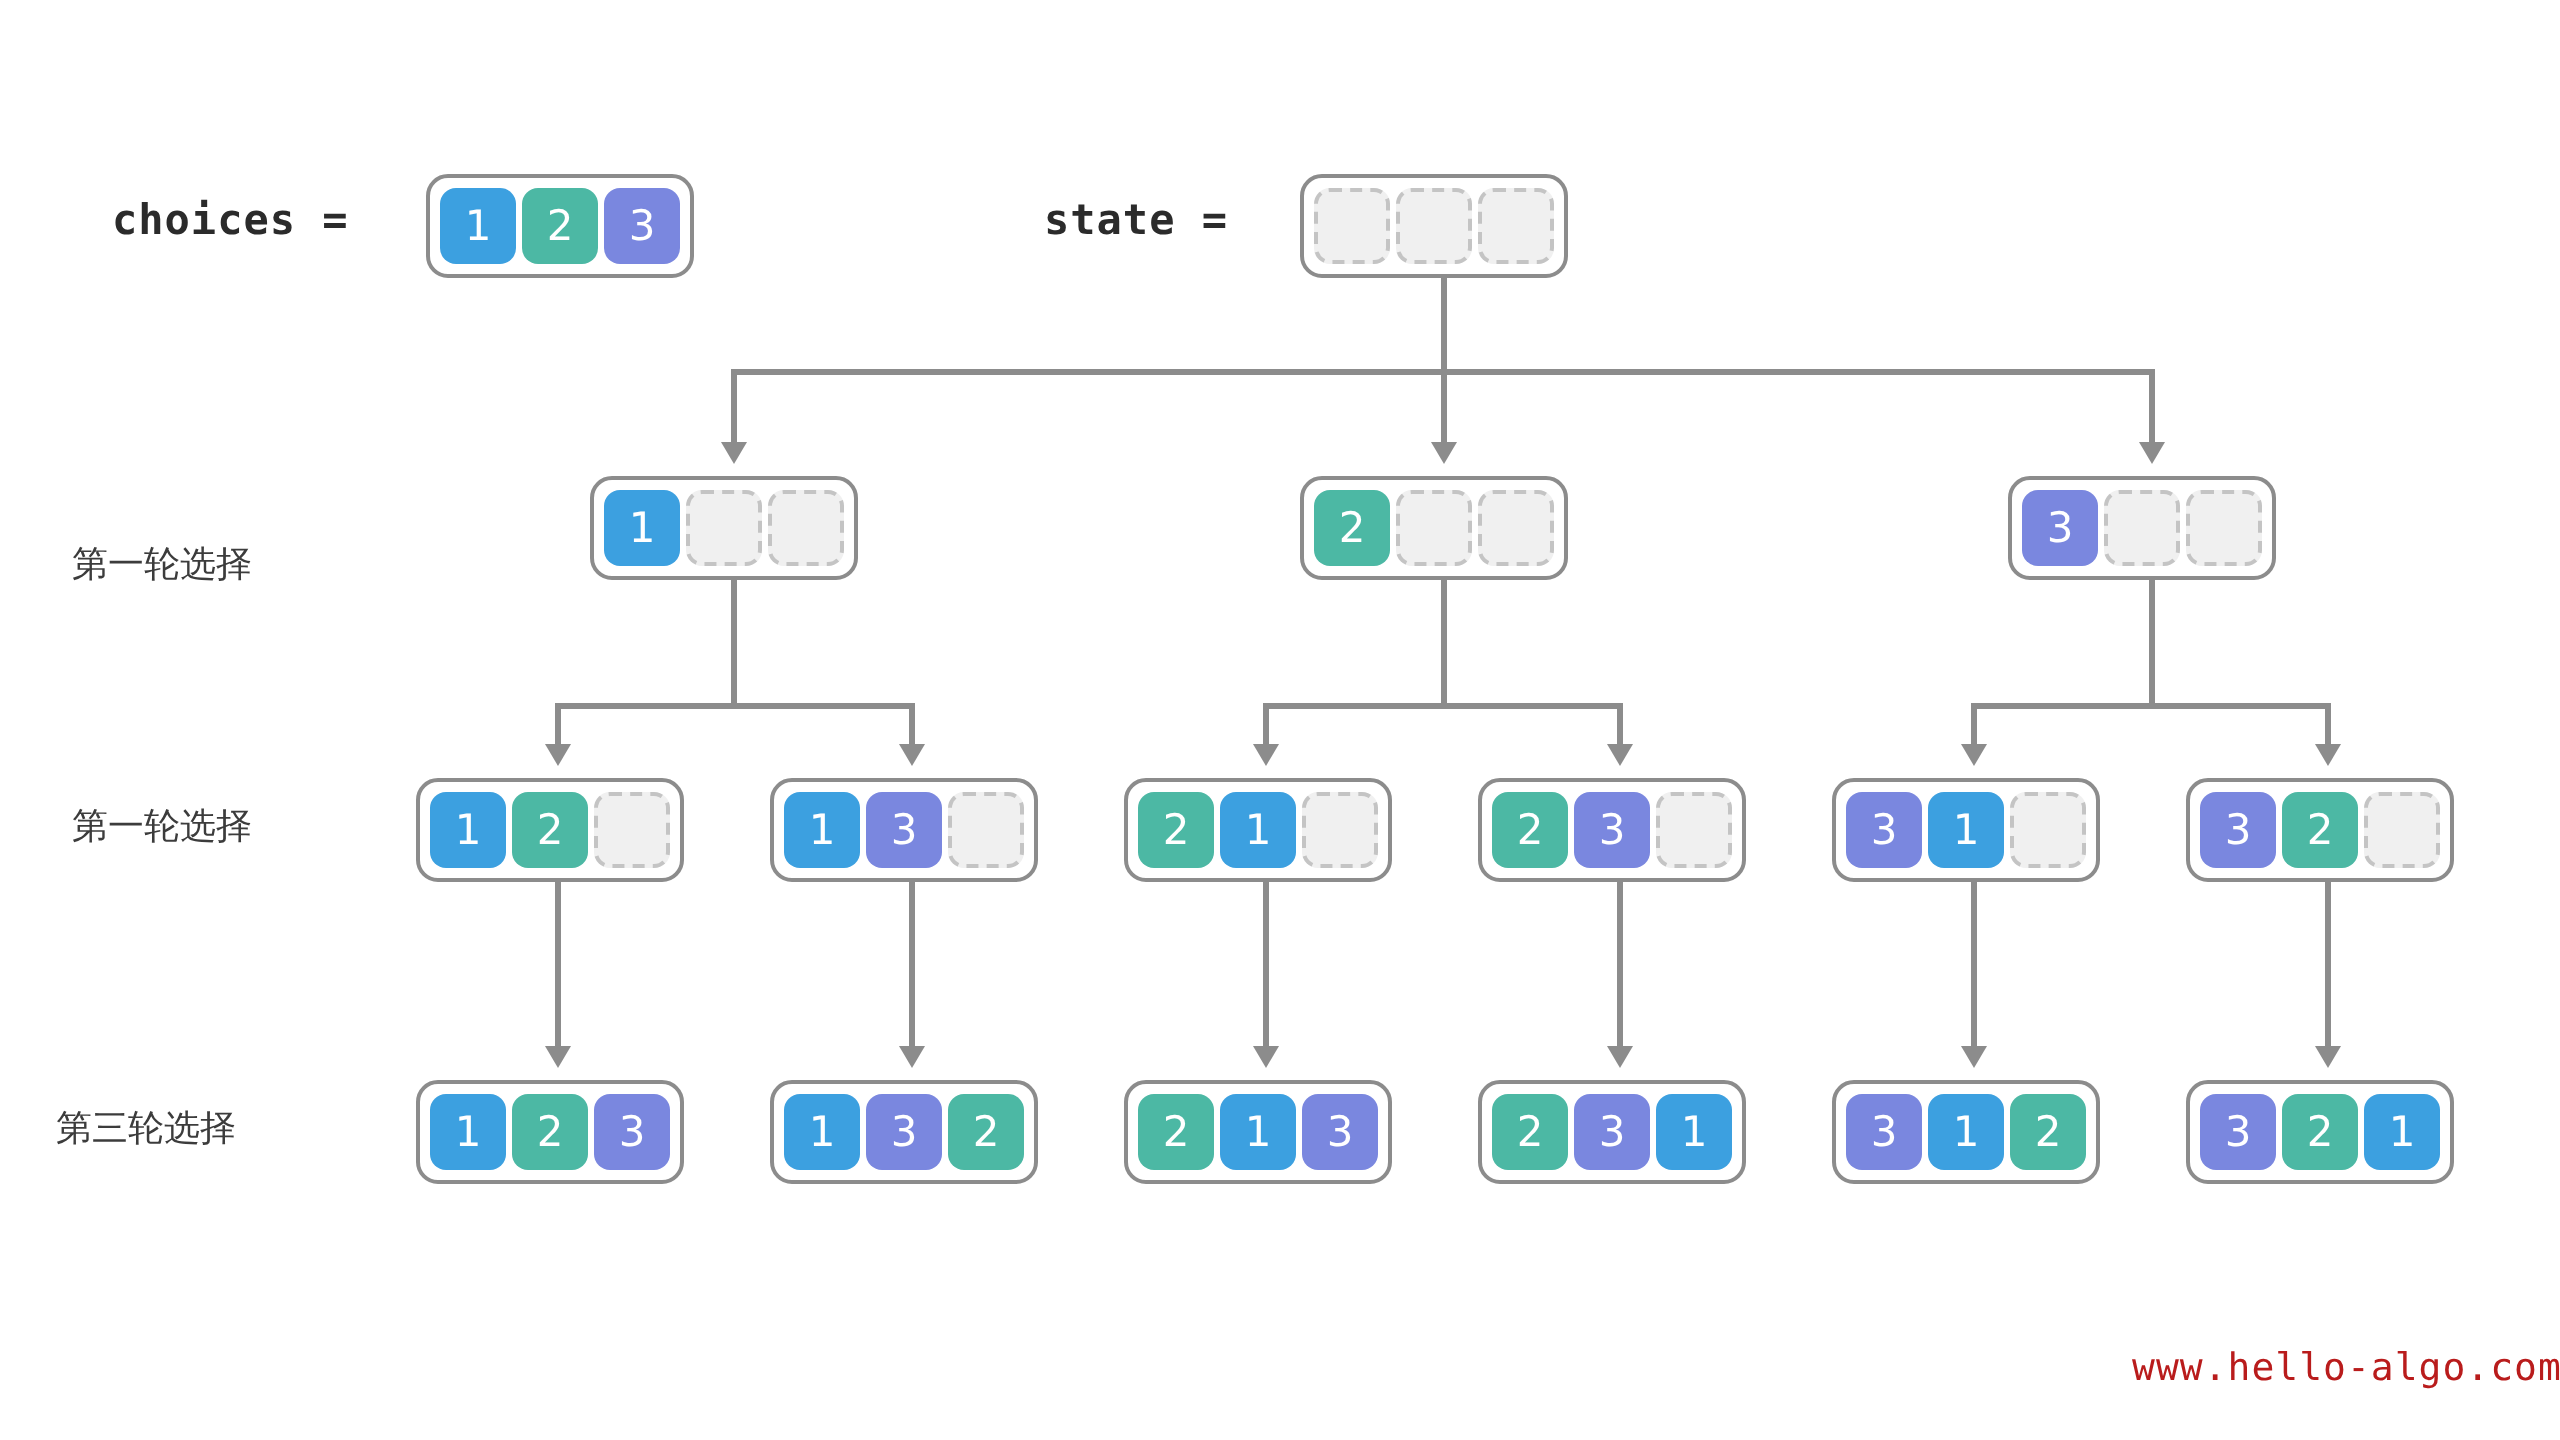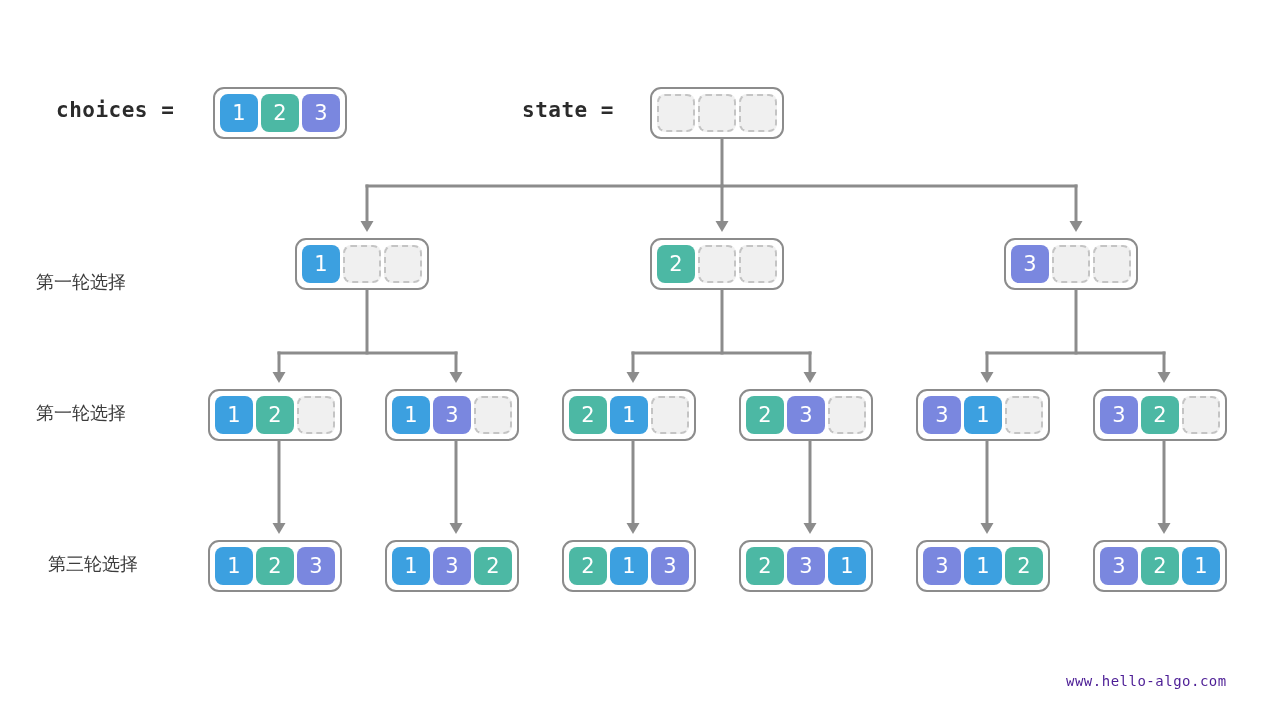--- a/index.html
+++ b/index.html
@@ -42,22 +42,22 @@
   .row-label {
     position: absolute;
     font-family: "DejaVu Sans", "Liberation Sans", sans-serif;
     font-size: 18px;
     color: #3c3c3c;
     white-space: nowrap;
   }
   .watermark {
     position: absolute;
     font-family: "DejaVu Sans Mono", "Liberation Mono", monospace;
-    font-size: 14px;
-    color: #4c1d95;
+    font-size: 19px;
+    color: #b91c1c;
     white-space: nowrap;
     letter-spacing: 0.5px;
   }
 
   
   .array {
     position: absolute;
     display: flex;
     align-items: center;
     gap: 3px;
@@ -131,21 +131,21 @@
       <line x1="1164" y1="438" x2="1164" y2="524" stroke="#8C8C8C" stroke-width="3" stroke-linecap="square"></line>
       <polygon points="1157.5,523 1170.5,523 1164,534" fill="#8C8C8C"></polygon>
     </svg>
 
   <div class="mono-label" id="choices-label" style="left: 56px; top: 98px;">choices =</div>
   <div class="mono-label" id="state-label" style="left: 522px; top: 98px;">state =</div>
 
   <div id="row-labels">
       <div class="row-label" style="left: 36px; top: 250px; margin-top: 20px;">第一轮选择</div>
       <div class="row-label" style="left: 36px; top: 401px;">第一轮选择</div>
-      <div class="row-label" style="left: 48px; top: 552px; text-align: center;">第三轮选择</div>
+      <div class="row-label" style="left: 28px; top: 552px; text-align: center;">第三轮选择</div>
     </div>
 
   <div id="arrays">
       <div class="array" style="left: 213px; top: 87px;">
         <div class="cell" style="background: rgb(60, 160, 224);">1</div>
         <div class="cell" style="background: rgb(76, 184, 164);">2</div>
         <div class="cell" style="background: rgb(122, 135, 223);">3</div>
       </div>
       <div class="array" style="left: 650px; top: 87px;">
         <div class="cell empty"></div>

